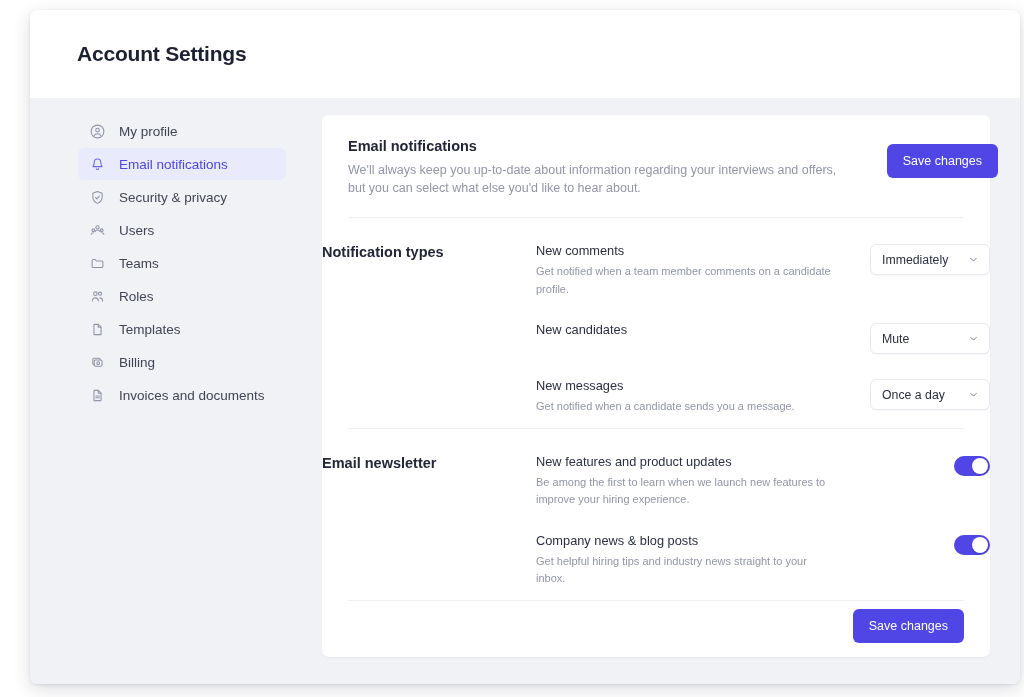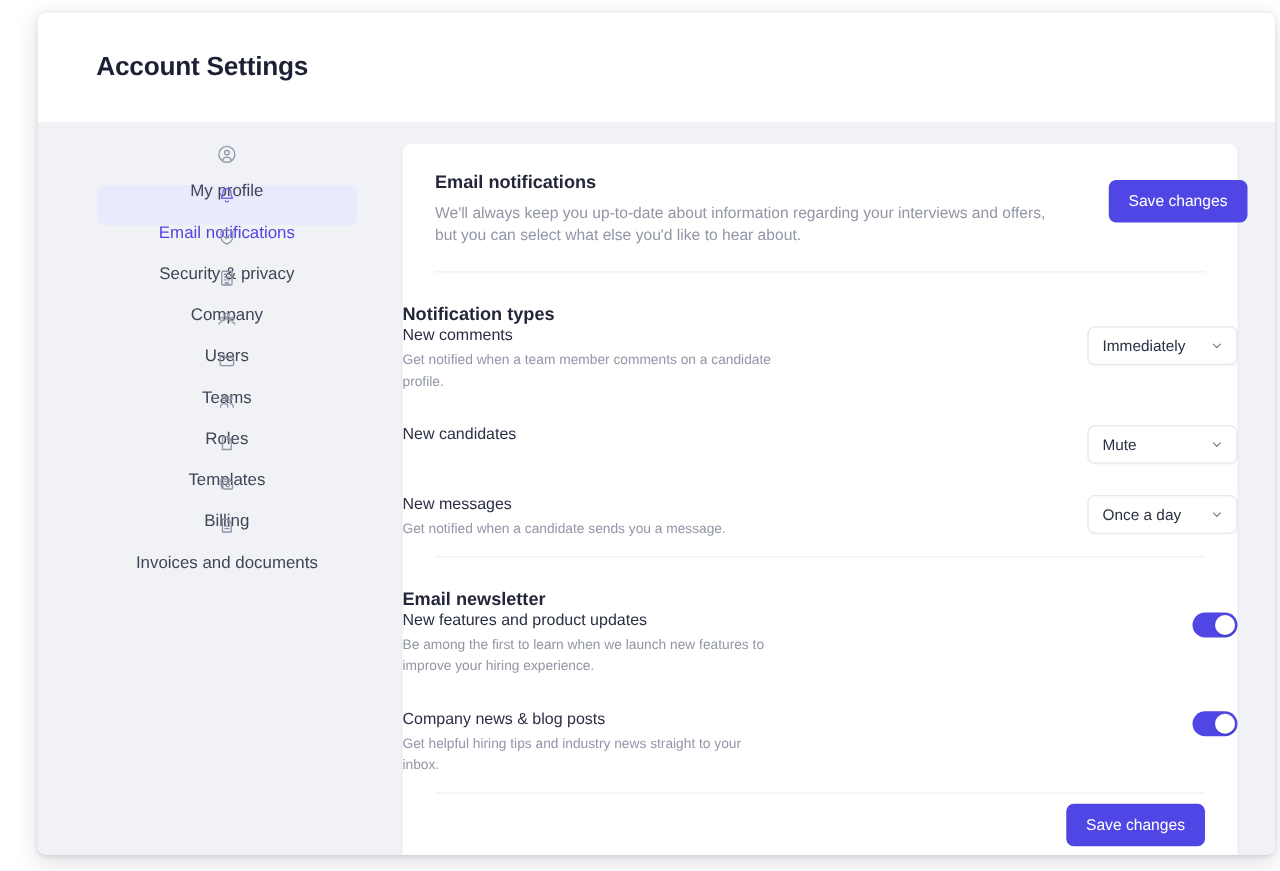--- a/index.html
+++ b/index.html
@@ -54,21 +54,20 @@
   }
   .nav-item {
     display: flex;
     align-items: center;
     gap: 13px;
     height: 32px;
     padding: 0 12px 0 11px;
     border-radius: 6px;
     margin-bottom: 1px;
     cursor: pointer;
-    flex-direction: column;
   }
   .nav-item .nav-label {
     font-size: 13.5px;
     color: #414455;
     white-space: nowrap;
   }
   .nav-item .nav-icon { width: 17px; height: 17px; flex: none; color: #9095a8; display: block; }
   .nav-item.active { background: #e9ebfd; }
   .nav-item.active .nav-label { color: #4f46e5; }
   .nav-item.active .nav-icon { color: #6d68e4; }
@@ -119,21 +118,20 @@
   .btn-top {
     position: absolute;
     right: -8px;
     top: 29px;
   }
 
   
   .section {
     display: flex;
     padding: 25px 0 12px 0;
-    flex-direction: column;
   }
   .section-label {
     width: 214px;
     flex: none;
     font-size: 14.5px;
     font-weight: bold;
     color: #232639;
     padding-top: 1px;
   }
   .section-rows { flex: 1; }
@@ -229,28 +227,20 @@
           </div>
           <div class="nav-item">
             <svg class="nav-icon" viewBox="0 0 24 24" fill="none" stroke="currentColor" stroke-width="1.5" stroke-linecap="round" stroke-linejoin="round">
               <path d="M12 3.4 5.4 6v5.3c0 4.1 2.8 7.5 6.6 9 3.8-1.5 6.6-4.9 6.6-9V6L12 3.4z"></path>
               <path d="M9.2 11.9l2 2 3.6-3.9"></path>
             </svg>
             <span class="nav-label">Security &amp; privacy</span>
           </div>
           <div class="nav-item">
             <svg class="nav-icon" viewBox="0 0 24 24" fill="none" stroke="currentColor" stroke-width="1.5" stroke-linecap="round" stroke-linejoin="round">
-              <rect x="6.2" y="4.2" width="11.6" height="15.6" rx="1.4"></rect>
-              <path d="M9.2 7.6h2M13 7.6h2M9.2 10.8h2M13 10.8h2M9.2 14h2M13 14h2"></path>
-              <path d="M10.4 19.8v-2.6h3.2v2.6"></path>
-            </svg>
-            <span class="nav-label">Company</span>
-          </div>
-          <div class="nav-item">
-            <svg class="nav-icon" viewBox="0 0 24 24" fill="none" stroke="currentColor" stroke-width="1.5" stroke-linecap="round" stroke-linejoin="round">
               <circle cx="12" cy="7.6" r="2.3"></circle>
               <path d="M8.4 13.8c.6-1.6 2-2.4 3.6-2.4s3 .8 3.6 2.4"></path>
               <circle cx="6.1" cy="11.6" r="1.9"></circle>
               <path d="M3 17.3c.5-1.4 1.7-2.1 3.1-2.1"></path>
               <circle cx="17.9" cy="11.6" r="1.9"></circle>
               <path d="M21 17.3c-.5-1.4-1.7-2.1-3.1-2.1"></path>
             </svg>
             <span class="nav-label">Users</span>
           </div>
           <div class="nav-item">

